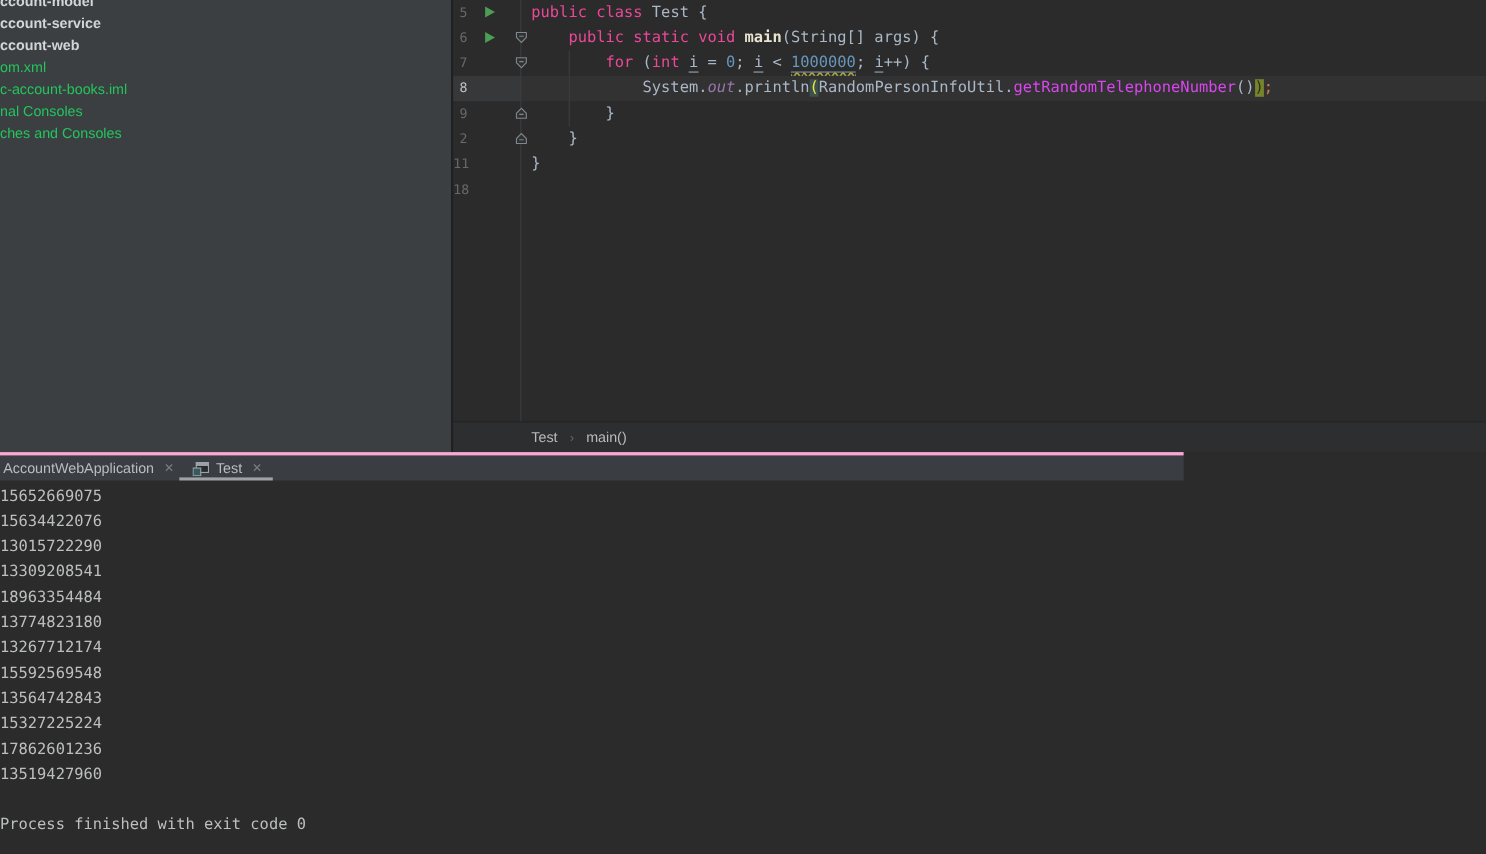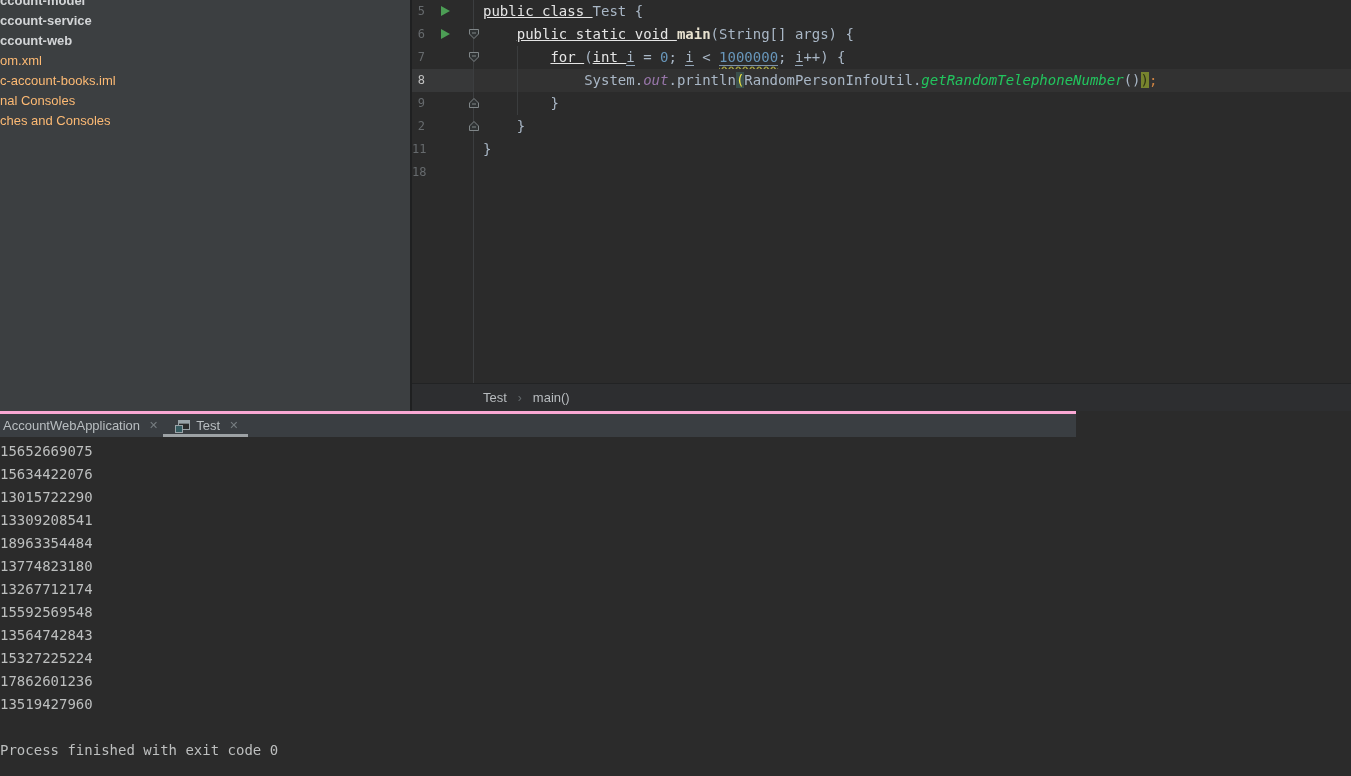--- a/index.html
+++ b/index.html
@@ -2,48 +2,48 @@
 <html><head>
 <meta charset="utf-8">
 <style>
   * { margin:0; padding:0; box-sizing:border-box; }
   html,body { width:1351px; height:776px; overflow:hidden; background:#2b2b2b; }
   .app { position:relative; width:1351px; height:776px; background:#2b2b2b; font-family:"Liberation Sans",sans-serif; }
 
   
   .project-panel { position:absolute; left:0; top:0; width:410px; height:411px; background:#3c3f41; overflow:hidden; }
   .panel-divider { position:absolute; left:410px; top:0; width:2px; height:411px; background:#1f2021; }
-  .pitem { height:20px; line-height:20px; font-size:13px; color:#fdba74; white-space:nowrap; overflow:hidden; }
+  .pitem { height:20px; line-height:20px; font-size:13px; color:#22c55e; white-space:nowrap; overflow:hidden; }
   .pitem.bold { font-weight:bold; color:#d3d5d7; }
   .tree { margin-top:-9px; }
 
   
   .editor { position:absolute; left:412px; top:0; width:939px; height:383px; background:#2b2b2b; overflow:hidden; }
   .eline { position:relative; height:23px; }
   .eline.caret-row { background:#323232; }
   .eline.caret-row::before { content:""; position:absolute; left:0; top:0; bottom:0; width:62px; background:#373839; }
   .lnum { position:absolute; left:0; top:4px; width:13px; text-align:right; font:12px "DejaVu Sans Mono",monospace; color:#666a6d; }
   .lnum.cur { color:#c2c2c2; }
   .runarrow { position:absolute; left:29px; top:6px; width:0; height:0;
               border-left:9px solid #4c9e55; border-top:5.5px solid transparent; border-bottom:5.5px solid transparent; }
   .fold { position:absolute; left:56px; top:5px; z-index:2; line-height:0; }
   .code { position:absolute; left:71px; top:3px; white-space:pre; font:14px "DejaVu Sans Mono",monospace; color:#a9b7c6; }
   .gutter-sep { position:absolute; left:61px; top:0; height:383px; width:1px; background:#3c3e40; z-index:1; }
   .indent-guide { position:absolute; left:105px; top:46px; height:69px; width:1px; background:#3b3d3e; z-index:1; }
 
   
-  .s-kw { color:#e5e5e5;text-decoration:underline; }
+  .s-kw { color:#ec4899; }
   .s-plain { color:#a9b7c6; }
   .s-num { color:#6897bb; }
   .s-numwarn { color:#6897bb; border-bottom:1px solid #7a92ab;
                text-decoration:underline wavy #a5a244; text-underline-offset:4px;margin-top:12px; }
   .s-varu { color:#a9b7c6; border-bottom:1px solid #93a6b8; }
   .s-field { color:#9876aa; font-style:italic; }
   .s-decl { color:#e8e2d0; font-weight:bold; }
-  .s-smethod { color:#22c55e; font-style:italic; }
+  .s-smethod { color:#d946ef; }
   .s-popen { color:#f0e442; background:#3b514d; }
   .s-pclose { color:#2e3315; background:#77842e; }
   .s-semi { color:#cc8242; }
 
   
   .breadcrumbs { position:absolute; left:412px; top:383px; width:939px; height:28px; background:#2d2e30;
                  border-top:1px solid #222324; display:flex; align-items:center; padding-left:71px; gap:11px;
                  font-size:13px; color:#b8bcbf; }
   .crumb-sep { color:#63696c; font-size:12px; }
 

